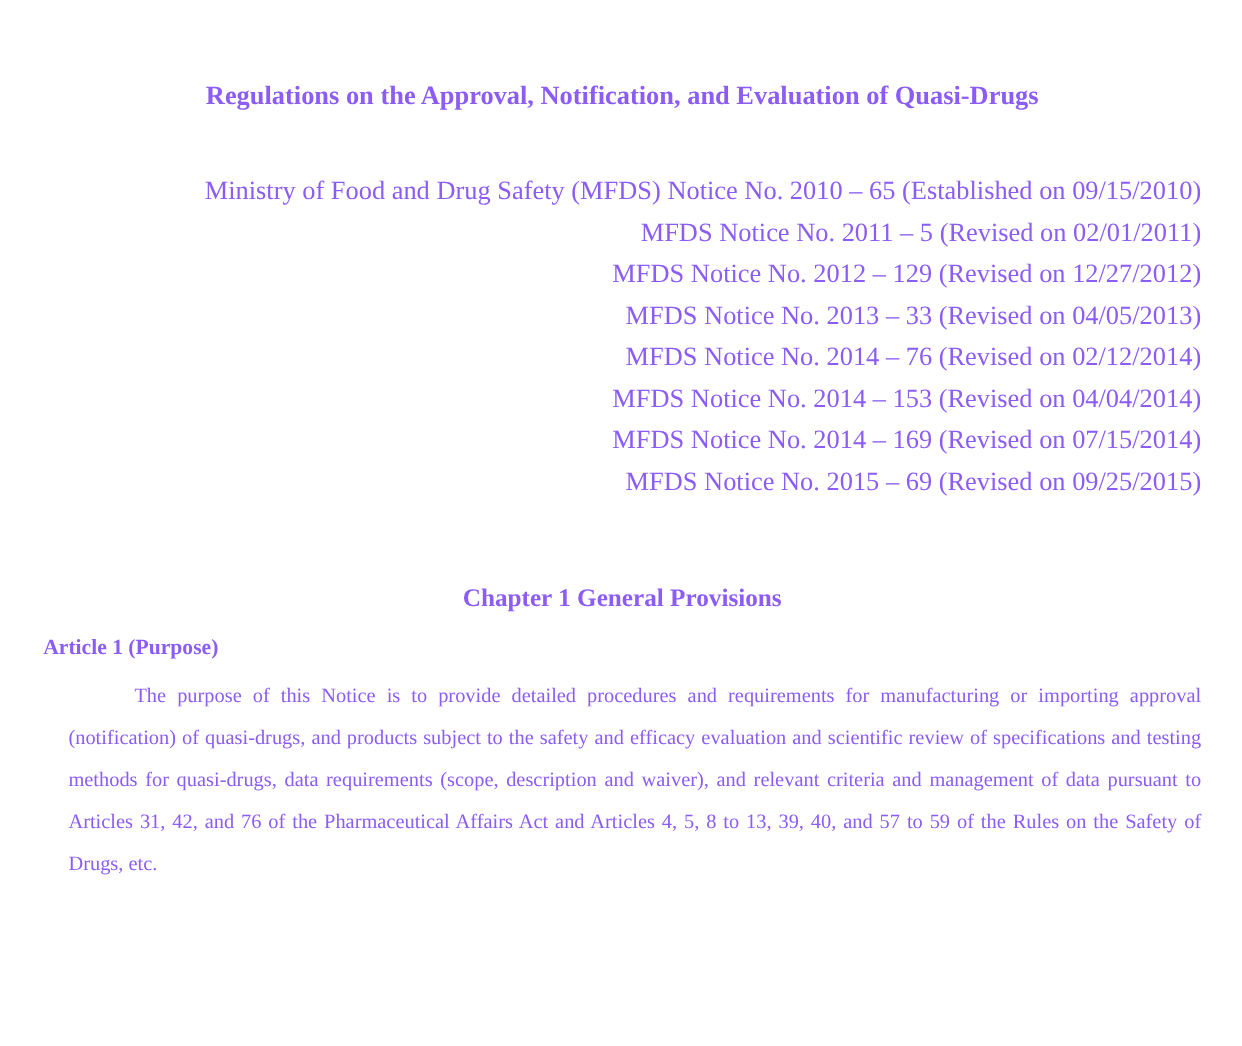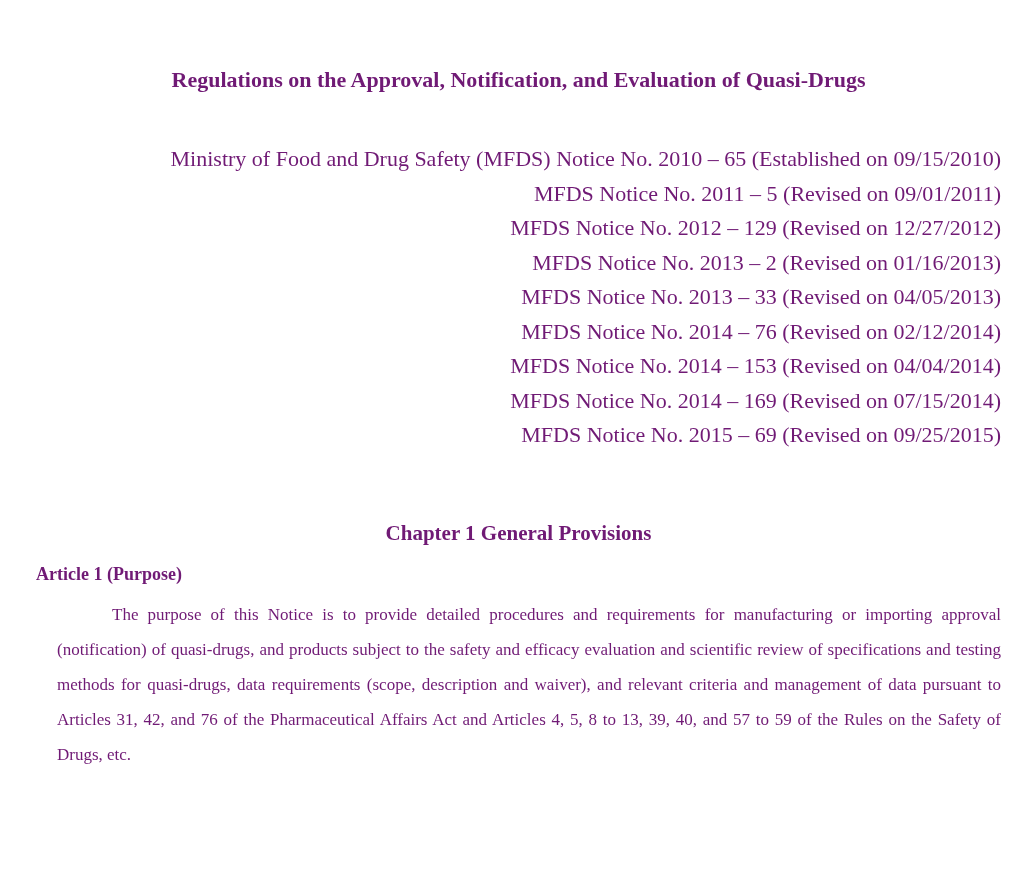--- a/index.html
+++ b/index.html
@@ -6,21 +6,21 @@
     margin: 0;
     padding: 0;
     background: #ffffff;
   }
   .page {
     position: relative;
     width: 1035px;
     height: 872px;
     box-sizing: border-box;
     background: #ffffff;
-    color: #701a75;
+    color: #8b5cf6;
     font-family: "Liberation Serif", "DejaVu Serif", serif;
     padding: 66px 34px 0 36px;
     overflow: hidden;
   }
   .doc-title {
     margin: 0;
     text-align: center;
     font-size: 22px;
     font-weight: bold;
     line-height: 27px;
@@ -58,23 +58,22 @@
 </style>
 </head>
 <body>
 
 <div class="page">
 
   <h1 class="doc-title">Regulations on the Approval, Notification, and Evaluation of Quasi-Drugs</h1>
 
   <div class="notices">
     <div class="notice-line">Ministry of Food and Drug Safety (MFDS) Notice No. 2010 – 65 (Established on 09/15/2010)</div>
-    <div class="notice-line">MFDS Notice No. 2011 – 5 (Revised on 09/01/2011)</div>
+    <div class="notice-line">MFDS Notice No. 2011 – 5 (Revised on 02/01/2011)</div>
     <div class="notice-line">MFDS Notice No. 2012 – 129 (Revised on 12/27/2012)</div>
-    <div class="notice-line">MFDS Notice No. 2013 – 2 (Revised on 01/16/2013)</div>
     <div class="notice-line">MFDS Notice No. 2013 – 33 (Revised on 04/05/2013)</div>
     <div class="notice-line">MFDS Notice No. 2014 – 76 (Revised on 02/12/2014)</div>
     <div class="notice-line">MFDS Notice No. 2014 – 153 (Revised on 04/04/2014)</div>
     <div class="notice-line">MFDS Notice No. 2014 – 169 (Revised on 07/15/2014)</div>
     <div class="notice-line">MFDS Notice No. 2015 – 69 (Revised on 09/25/2015)</div>
   </div>
 
   <h2 class="chapter-heading">Chapter 1 General Provisions</h2>
 
   <h3 class="article-heading">Article 1 (Purpose)</h3>

